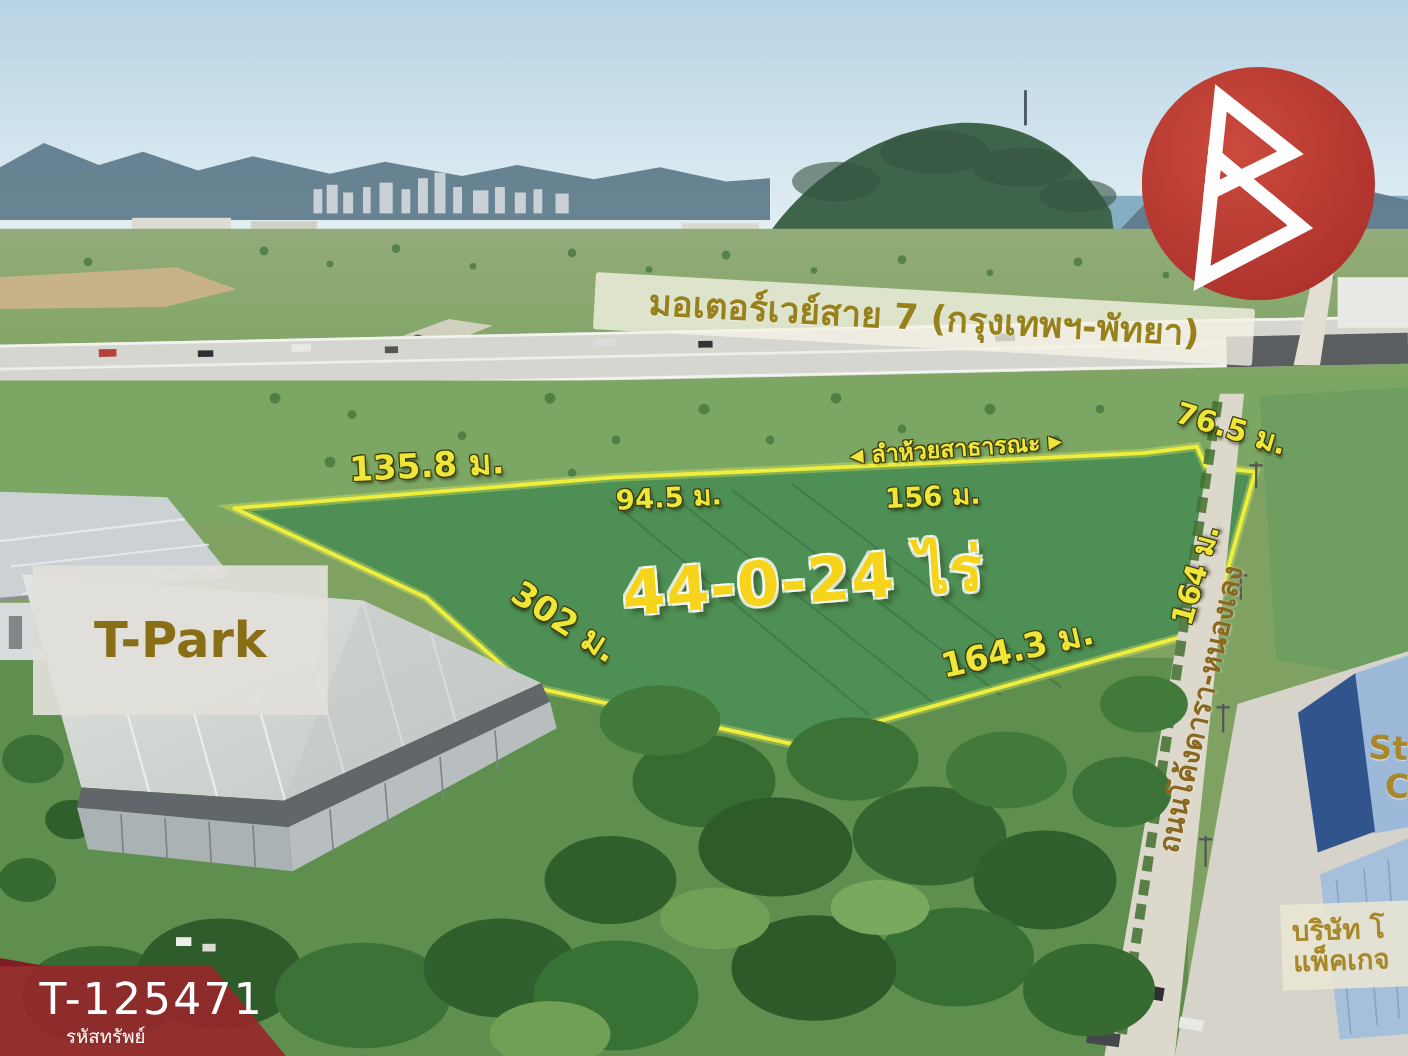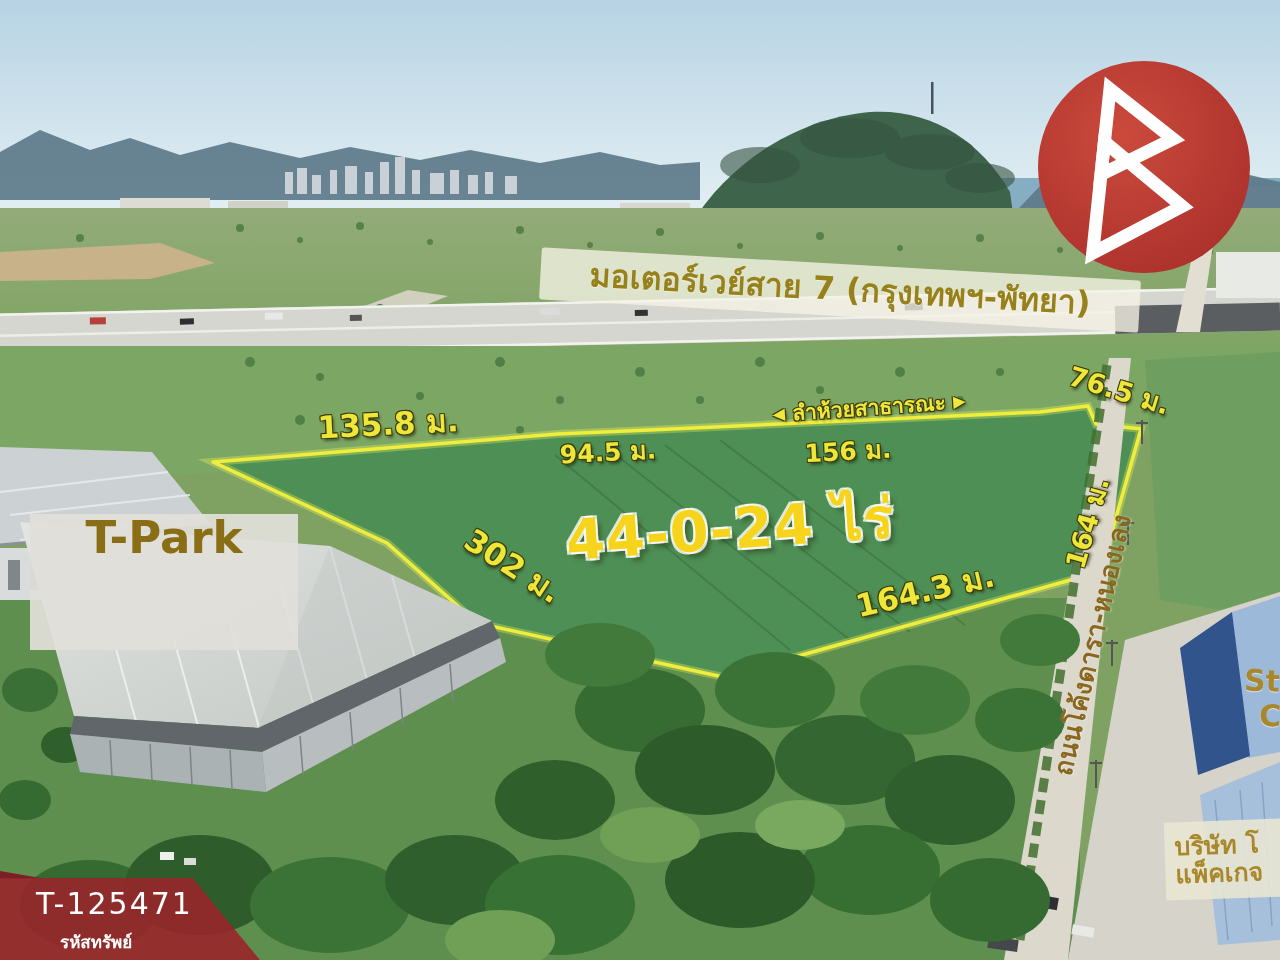--- a/index.html
+++ b/index.html
@@ -46,21 +46,21 @@
     background:rgba(246,244,230,.78);border-radius:3px;
     display:flex;align-items:center;justify-content:center;
   }
   .motorway-band span{
     font-size:32px;font-weight:bold;color:#97811b;
     text-shadow:0 1px 1px rgba(255,255,255,.5);
   }
   .tpark-box{
     left:30px;top:514px;width:268px;height:136px;transform:none;
     background:rgba(225,223,217,.93);
-    display:flex;justify-content:center;gap:4px;
+    display:flex;flex-direction:column;align-items:center;justify-content:center;gap:4px;
   }
   .tpark-box div{font-size:45px;font-weight:bold;color:#8a6e15;}
   .road-label{
     left:1093px;top:645px;font-size:26px;font-weight:bold;color:#8a671f;
     transform:translate(-50%,-50%) rotate(-77deg);
     text-shadow:0 1px 2px rgba(255,255,255,.55);
   }
   .partial-st{
     left:1262px;top:681px;font-size:30px;font-weight:bold;color:#a8882a;
     transform:translate(-50%,-50%) rotate(2deg);
@@ -86,25 +86,25 @@
   .code-banner .shape{
     position:absolute;left:0;top:7px;width:260px;height:82px;
     background:rgba(155,35,42,.88);
     clip-path:polygon(0 0,74% 0,100% 100%,0 100%);
   }
   .code-banner .fold{
     position:absolute;left:0;top:0;width:46px;height:8px;
     background:#7a1f26;clip-path:polygon(0 0,100% 100%,0 100%);
   }
   .code-banner .code{
-    position:absolute;left:36px;top:15px;font-size:30px;color:#fff;
+    position:absolute;left:36px;top:15px;font-size:40px;color:#fff;
     letter-spacing:2px;font-weight:400;
   }
   .code-banner .caption{
-    position:absolute;left:60px;top:57px;font-size:17px;color:#fff;font-weight:bold;
+    position:absolute;left:60px;top:57px;font-size:17px;color:#fff;font-weight:normal;
   }
   
   .brand-logo{position:absolute;left:1038px;top:61px;width:212px;height:212px;}
 </style>
 </head>
 <body>
 
 <div id="stage">
 
   <svg id="scene" viewBox="0 0 1280 960" aria-hidden="true">

